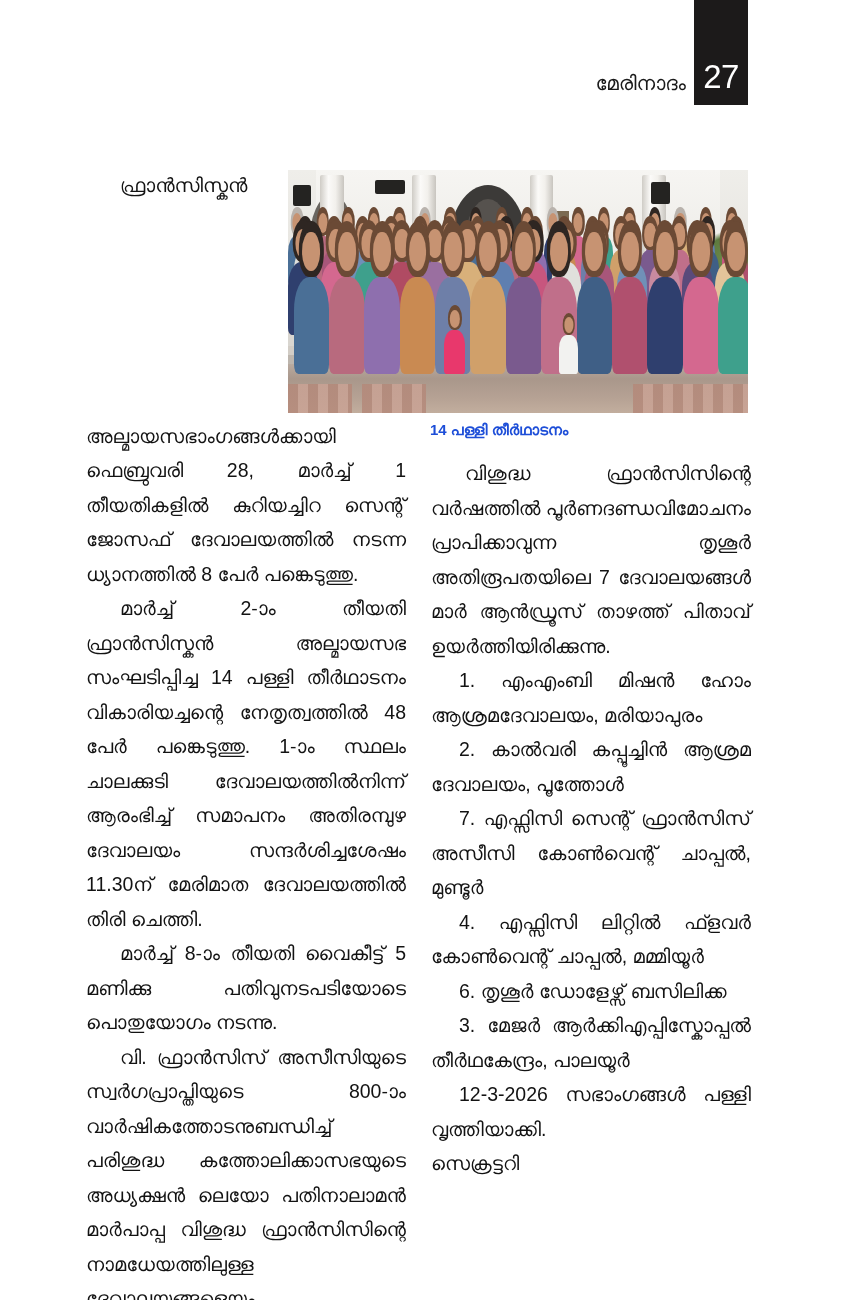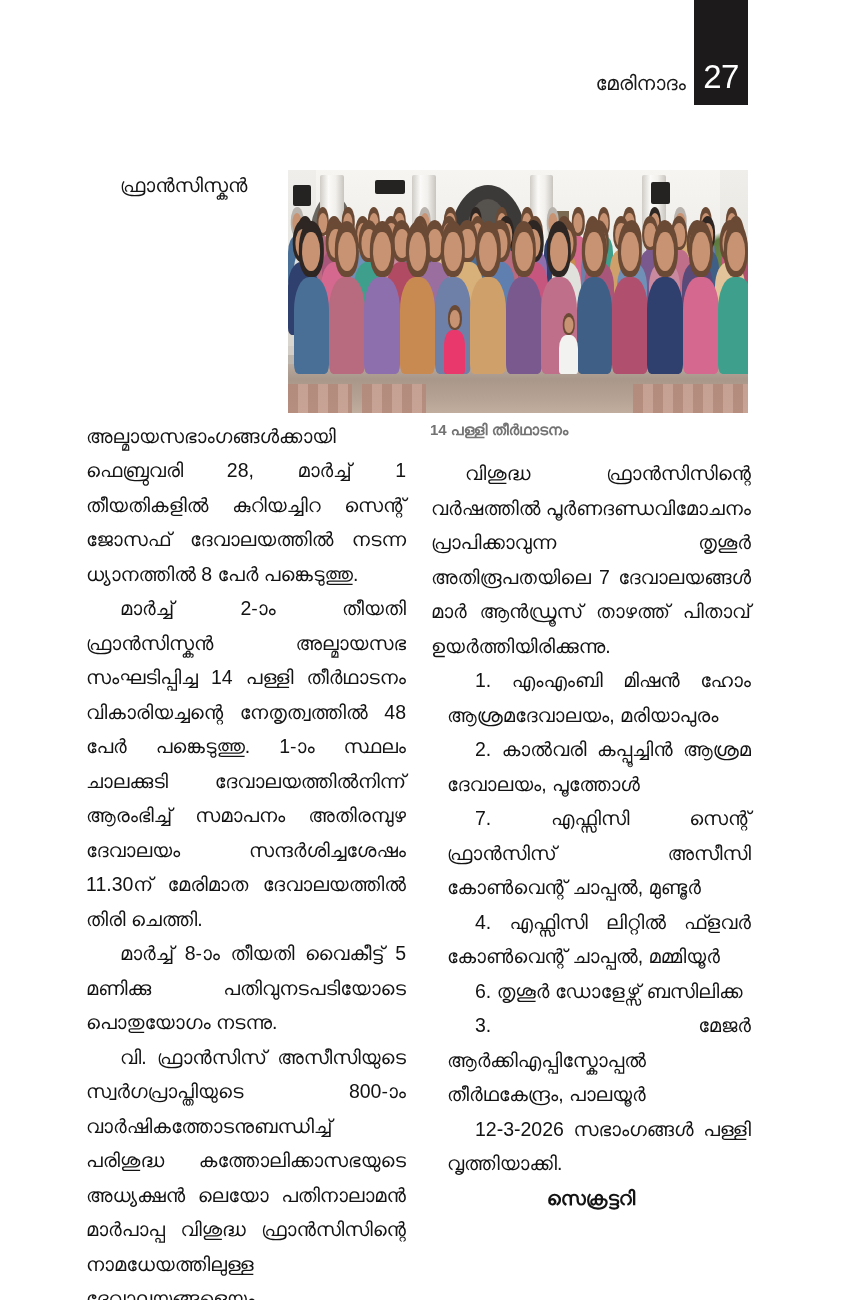--- a/index.html
+++ b/index.html
@@ -149,41 +149,41 @@
   }
   .p.gray .hd { background:#b9b3ad; }
   .p.dark .hd { background:#2e2622; }
 
   
   #photo-caption {
     position: absolute;
     left: 430px; top: 420px;
     font-size: 15px;
     font-weight: bold;
-    color: #737373;
+    color: #1d4ed8;
     line-height: 20px;
   }
 
   
   .col {
     position: absolute;
     color: #131313;
     font-size: 19.5px;
     line-height: 34.5px;
     text-align: justify;
     text-justify: inter-word;
   }
   #col-left  { left: 86px; top: 168px; width: 320px; }
   #col-right { left: 431px; top: 456px; width: 320px; }
 
   .col p { margin: 0; }
   .col p.ind { text-indent: 34px; }
   .col p.noind { text-indent: 0; }
-  .col p.li { text-indent: 28px; margin-left: 16px; }
-  .col p.sign { text-align: center; font-weight: bold; text-indent: 0; }
+  .col p.li { text-indent: 28px; }
+  .col p.sign { text-align: left; font-weight: normal; text-indent: 0; }
 
   
   #lead-para {
     text-indent: 34px;
   }
   #photo-spacer {
     float: right;
     width: 130px;
     height: 250px;
     shape-outside: content-box;

